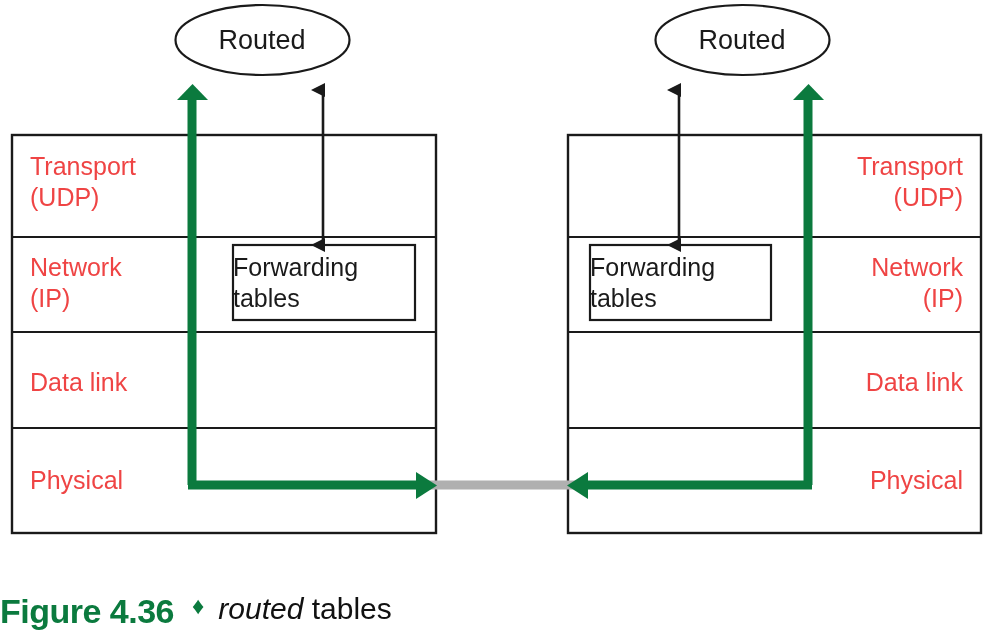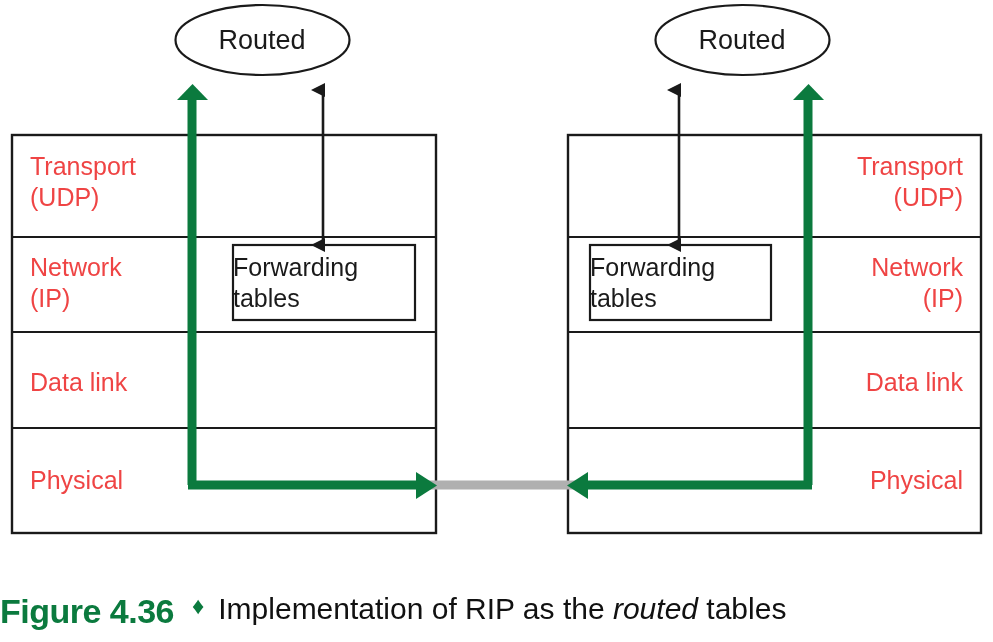--- a/index.html
+++ b/index.html
@@ -170,18 +170,17 @@
   <div class="txt layer-label right" style="left:763px; top:368px; width:200px;">Data link</div>
 
   <div class="txt layer-label right" style="left:763px; top:466px; width:200px;">Physical</div>
 
   <div class="txt ft-label" style="left:590px; top:252px; width:181px;">Forwarding</div>
   <div class="txt ft-label" style="left:590px; top:283px; width:181px;">tables</div>
 
   <div id="caption">
     <span class="fig-num">Figure 4.36</span>
     <span class="fig-diamond">♦</span>
-    <span class="fig-text">Implementation of RIP as the </span>
     <span class="fig-text-italic">routed</span>
     <span class="fig-text"> tables</span>
   </div>
 
 </div>
 
 </body></html>

